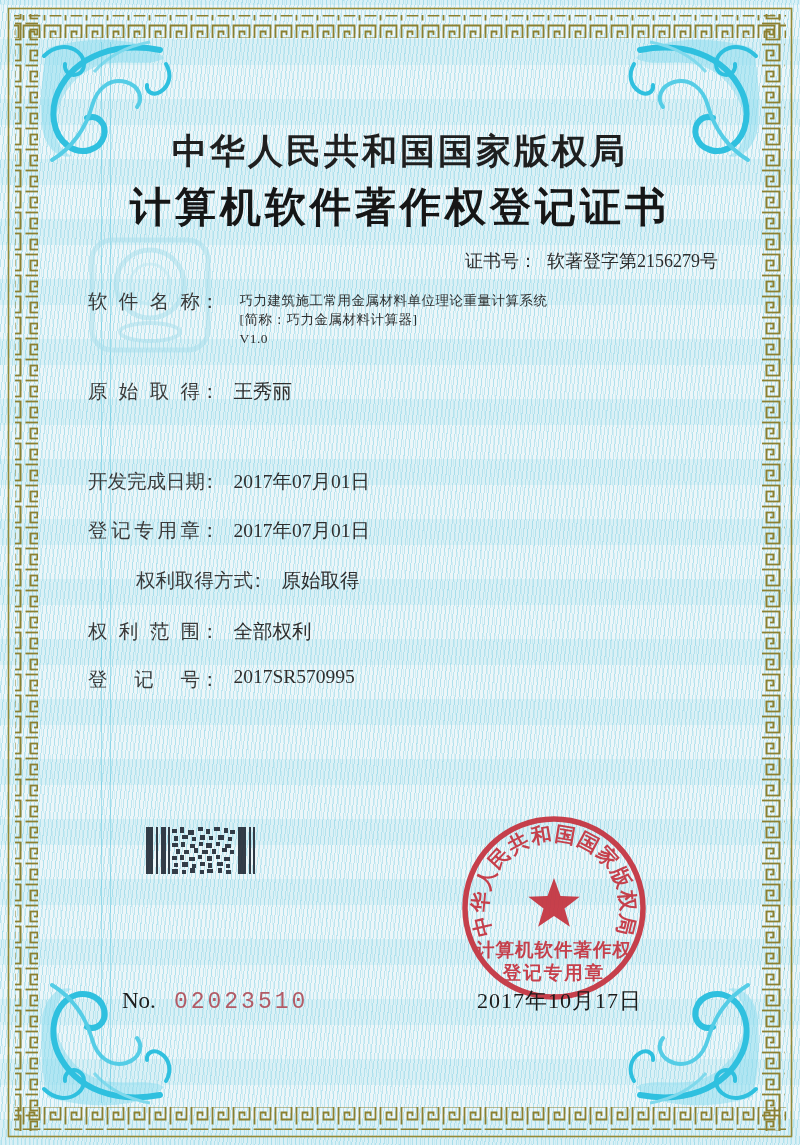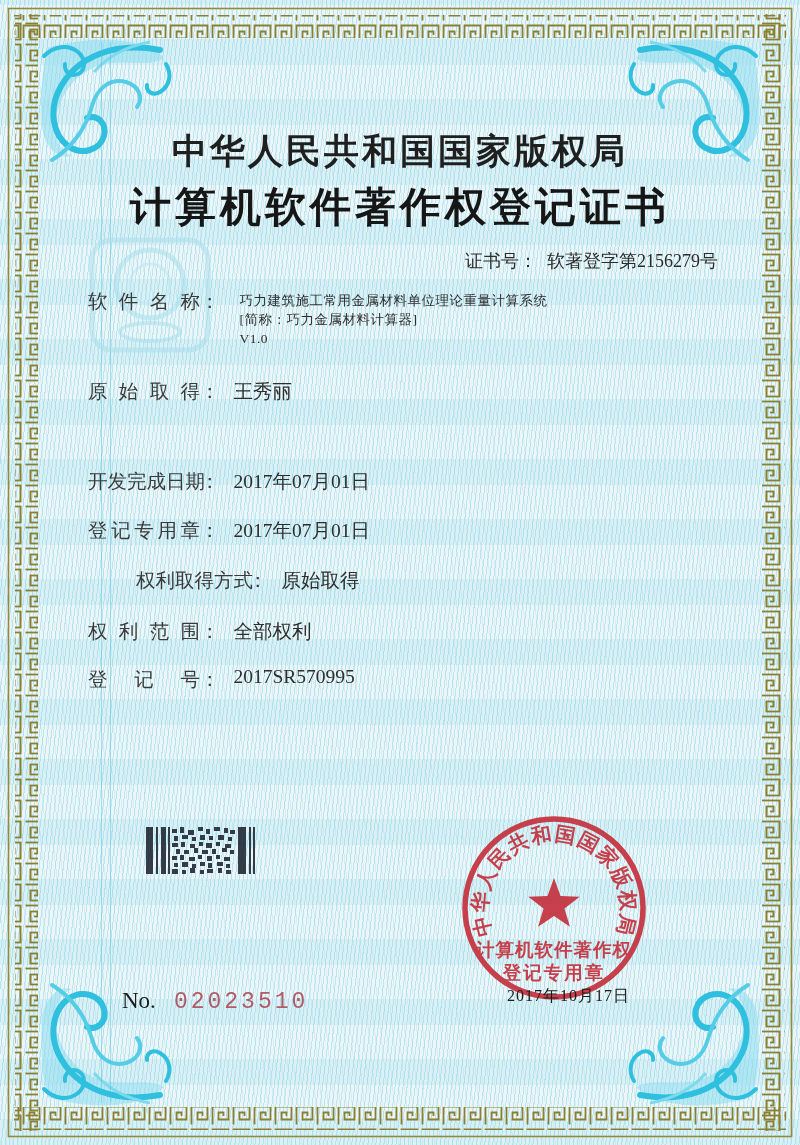--- a/index.html
+++ b/index.html
@@ -38,21 +38,21 @@
   .row-reg{top:666px;}
   .statement{position:absolute; z-index:2; left:88px; top:722px; width:626px;
     font-size:19.5px; line-height:47px; color:#2d2d2d; text-align:justify; text-indent:62px;}
   .barcode{position:absolute; z-index:2; left:146px; top:827px;}
   .seal-svg{position:absolute; inset:0; z-index:3; pointer-events:none; opacity:.93;}
   .seal-arc{font-family:"Liberation Sans", sans-serif; font-weight:bold; font-size:20.5px; letter-spacing:1.5px;}
   .seal-cap1{font-family:"Liberation Sans", sans-serif; font-weight:bold; font-size:18.5px; letter-spacing:1px;}
   .seal-cap2{font-family:"Liberation Sans", sans-serif; font-weight:bold; font-size:18.5px; letter-spacing:2px;}
   .serial{position:absolute; z-index:4; left:122px; top:988px; font-size:23px; color:#1d1d1d;}
   .serial .num{font-family:"Liberation Mono", monospace; color:#b25b66; letter-spacing:3px; margin-left:18px; font-size:23px;}
-  .issue-date{position:absolute; z-index:4; left:477px; top:986px; font-size:16px; letter-spacing:1px; color:#1b1b1b;margin-left:30px;}
+  .issue-date{position:absolute; z-index:4; left:477px; top:986px; font-size:22px; letter-spacing:1px; color:#1b1b1b;}
 </style>
 </head>
 <body>
 
 <div class="page">
 
   <svg class="border-svg" width="800" height="1145" viewBox="0 0 800 1145">
     <defs>
       <pattern id="mkH" width="21" height="23" patternUnits="userSpaceOnUse">
         <path d="M2.5,20.5 V2.5 H18.5 V15.5 H8.5 V8.5 H13.5 V12" fill="none" stroke="#8c8030" stroke-width="1.8"></path>

